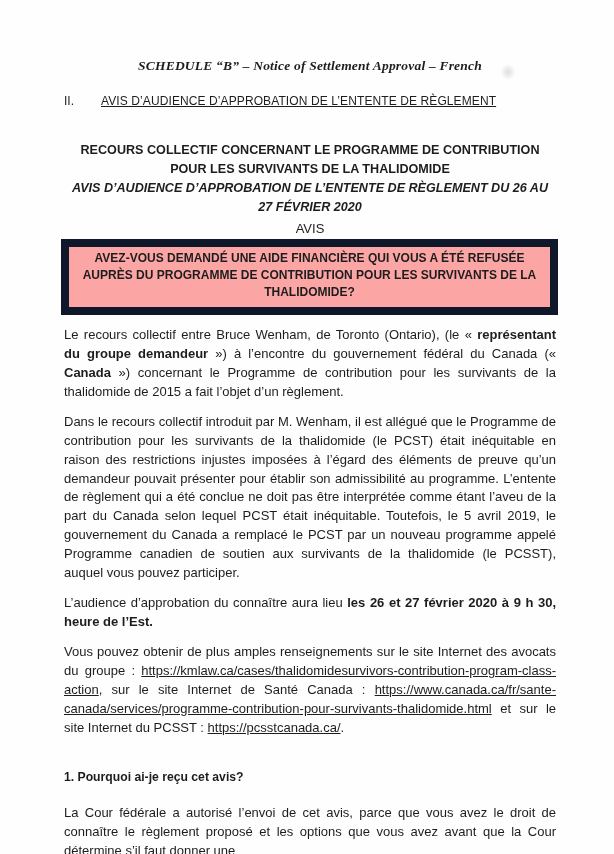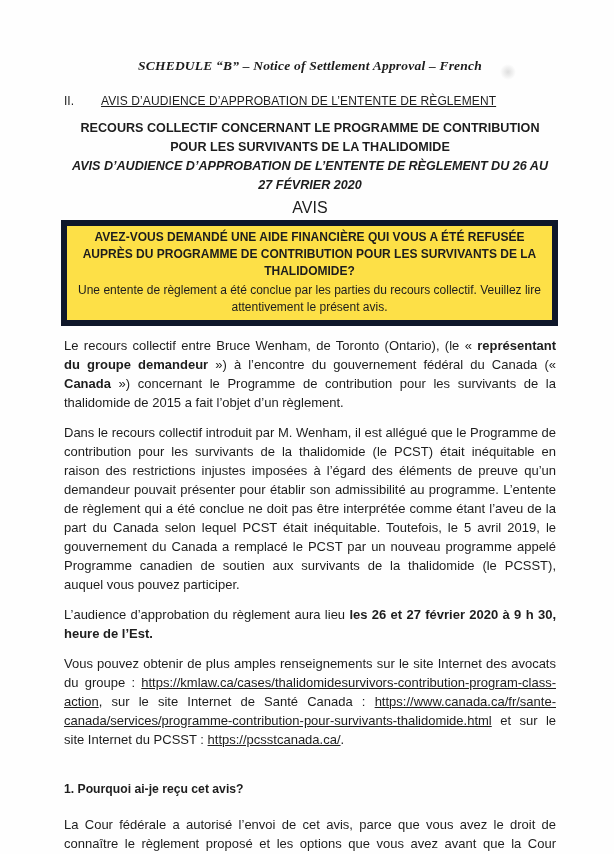--- a/index.html
+++ b/index.html
@@ -19,27 +19,27 @@
     text-align:center;font-size:13.5px;letter-spacing:.2px;
   }
   .smudge{
     position:absolute;left:500px;top:64px;width:16px;height:16px;
     background:radial-gradient(circle,#dedede 0%,rgba(255,255,255,0) 70%);
   }
   .section-row{margin-top:20px;display:flex;font-size:12px;}
   .section-num{width:37px;flex:none;}
   .section-heading{text-decoration:underline;letter-spacing:.1px;}
   .main-title{
-    margin-top:11px;text-align:center;font-weight:bold;
+    margin-top:33px;text-align:center;font-weight:bold;
     font-size:12.6px;line-height:1.5;
   }
-  .avis{text-align:center;font-size:16px;margin-top:4px;}
+  .avis{text-align:center;font-size:13px;margin-top:4px;}
   .notice-box{
     margin-top:3px;margin-left:-3px;margin-right:-2px;
-    border:6px solid #0f172a;background:#fde047;
+    border:8px solid #0f172a;background:#fca5a5;
     text-align:center;padding:3px 10px 5px;
   }
   .notice-bold{font-weight:bold;font-size:12px;line-height:1.45;}
   .notice-regular{font-size:12px;line-height:1.4;margin-top:1px;}
   p.body{
     margin:11px 0 0;text-align:justify;
     font-size:13px;line-height:1.46;
   }
   .seg-bold{font-weight:bold;}
   .seg-italic{font-style:italic;}
@@ -62,29 +62,28 @@
   </div>
 
   <div class="main-title">RECOURS COLLECTIF CONCERNANT LE PROGRAMME DE CONTRIBUTION POUR LES SURVIVANTS DE LA THALIDOMIDE</div>
 
   <div class="main-title" style="margin-top:0;font-style:italic;">AVIS D’AUDIENCE D’APPROBATION DE L’ENTENTE DE RÈGLEMENT DU 26 AU 27 FÉVRIER 2020</div>
 
   <div class="avis">AVIS</div>
 
   <div class="notice-box">
     <div class="notice-bold">AVEZ-VOUS DEMANDÉ UNE AIDE FINANCIÈRE QUI VOUS A ÉTÉ REFUSÉE AUPRÈS DU PROGRAMME DE CONTRIBUTION POUR LES SURVIVANTS DE LA THALIDOMIDE?</div>
-    <div class="notice-regular">Une entente de règlement a été conclue par les parties du recours collectif. Veuillez lire attentivement le présent avis.</div>
   </div>
 
   <p class="body"><span>Le recours collectif entre Bruce Wenham, de Toronto (Ontario), (le « </span><span class="seg-bold">représentant du groupe demandeur</span><span> ») à l’encontre du gouvernement fédéral du Canada (« </span><span class="seg-bold">Canada</span><span> ») concernant le Programme de contribution pour les survivants de la thalidomide de 2015 a fait l’objet d’un règlement.</span></p>
 
   <p class="body"><span>Dans le recours collectif introduit par M. Wenham, il est allégué que le Programme de contribution pour les survivants de la thalidomide (le PCST) était inéquitable en raison des restrictions injustes imposées à l’égard des éléments de preuve qu’un demandeur pouvait présenter pour établir son admissibilité au programme. L’entente de règlement qui a été conclue ne doit pas être interprétée comme étant l’aveu de la part du Canada selon lequel PCST était inéquitable. Toutefois, le 5 avril 2019, le gouvernement du Canada a remplacé le PCST par un nouveau programme appelé Programme canadien de soutien aux survivants de la thalidomide (le PCSST), auquel vous pouvez participer.</span></p>
 
 
-  <p class="body"><span>L’audience d’approbation du règlement aura lieu </span><span class="seg-bold">les 26 et 27 février 2020 à 9 h 30, heure de l’Est.</span></p>
+  <p class="body"><span>L’audience d’approbation du connaître aura lieu </span><span class="seg-bold">les 26 et 27 février 2020 à 9 h 30, heure de l’Est.</span></p>
 
   <p class="body"><span>Vous pouvez obtenir de plus amples renseignements sur le site Internet des avocats du groupe : </span><span class="seg-link">https://kmlaw.ca/cases/thalidomidesurvivors-contribution-program-class-action</span><span>, sur le site Internet de Santé Canada : </span><span class="seg-link">https://www.canada.ca/fr/sante-canada/services/programme-contribution-pour-survivants-thalidomide.html</span><span> et sur le site Internet du PCSST : </span><span class="seg-link">https://pcsstcanada.ca/</span><span>.</span></p>
 
   <div class="question-heading">1. Pourquoi ai-je reçu cet avis?</div>
 
   <p class="body after-heading"><span>La Cour fédérale a autorisé l’envoi de cet avis, parce que vous avez le droit de connaître le règlement proposé et les options que vous avez avant que la Cour détermine s’il faut donner une</span></p>
 
 </div>
 
 </body></html>

